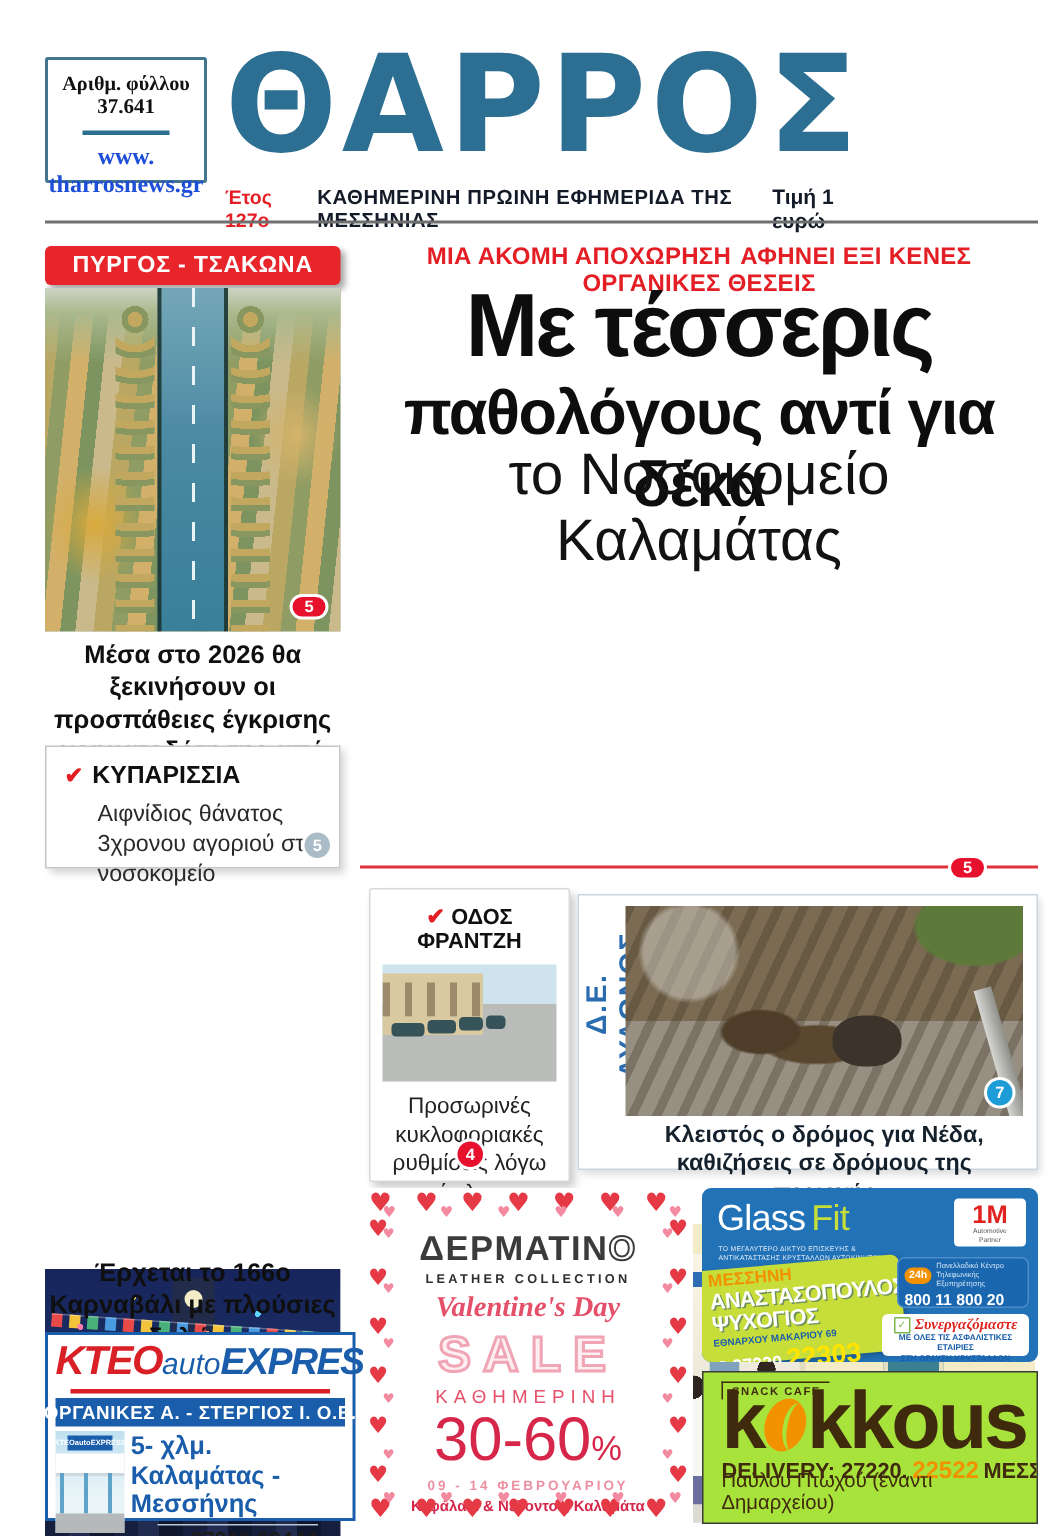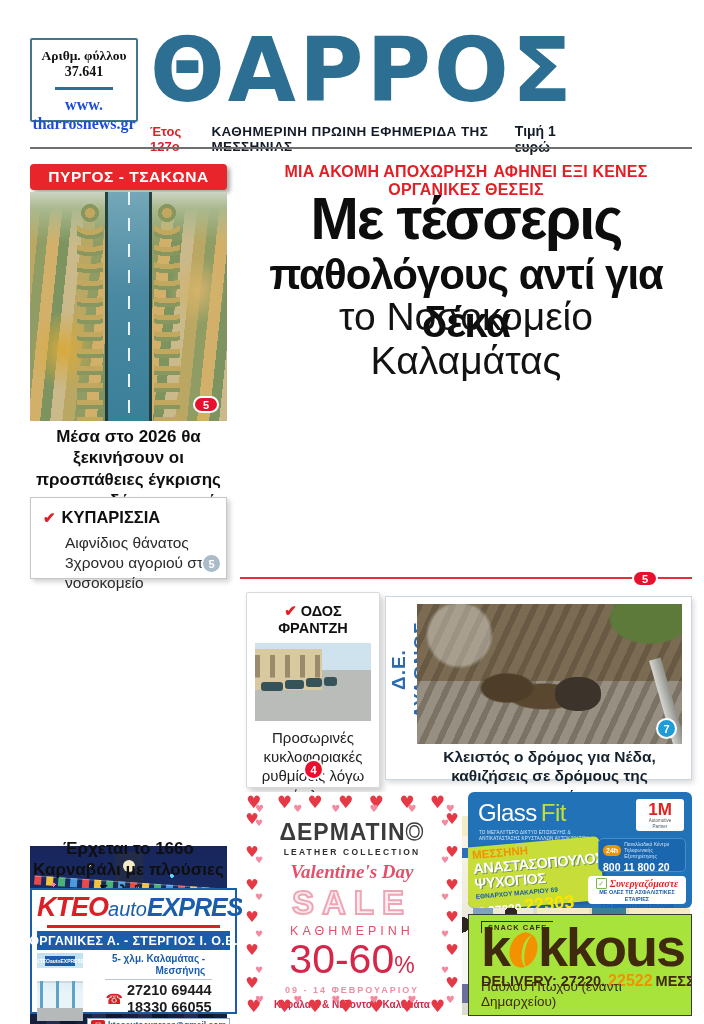--- a/index.html
+++ b/index.html
@@ -164,21 +164,21 @@
     letter-spacing:.4px;display:flex;align-items:center;justify-content:center;white-space:nowrap;}
   .kteo-body{display:flex;gap:4px;margin-top:3px;}
   .kteo-photo{position:relative;width:92px;height:68px;overflow:hidden;background:linear-gradient(#bfe0ef,#e8f4f8 60%);}
   .ksign{position:absolute;top:3px;left:8px;right:8px;height:10px;background:#1a5dab;color:#fff;font-size:5px;
     font-weight:bold;display:flex;align-items:center;justify-content:center;}
   .kcanopy{position:absolute;top:15px;left:0;right:0;height:13px;background:#fff;border-bottom:2px solid #cfd8de;}
   .kcols{position:absolute;top:28px;bottom:13px;left:3px;right:3px;
     background:repeating-linear-gradient(90deg,#5fa3c9 0 3px,rgba(0,0,0,0) 3px 16px);}
   .kroad{position:absolute;bottom:0;left:0;right:0;height:13px;background:#b6b9ba;}
   .kteo-info{flex:1;display:flex;flex-direction:column;align-items:center;}
-  .kaddr{color:#1a5dab;font-weight:bold;font-size:10px;line-height:1.15;text-align:right;}
+  .kaddr{color:#1a5dab;font-weight:bold;font-size:17px;line-height:1.15;text-align:left;}
   .kphones{display:flex;align-items:center;gap:4px;margin-top:3px;border-top:1px solid #b9c6d6;padding-top:2px;}
   .kphone-ic{color:#d92027;font-size:14px;}
   .knums{font-weight:bold;font-size:14.5px;color:#1c1c1c;line-height:1.15;text-align:right;}
   .kemail{display:flex;align-items:center;gap:3px;margin-top:3px;border:1px solid #8fa8c8;padding:1px 3px;background:#fff;}
   .kenv{width:14px;height:10px;background:#d92027;color:#fff;font-size:7px;display:flex;align-items:center;justify-content:center;border-radius:2px;}
   .kmail-t{font-size:8.5px;font-weight:bold;color:#1a5dab;}
 
   
   .derm{left:242px;top:792px;width:220px;height:224px;background:#fff;overflow:hidden;text-align:center;}
   .hearts{position:absolute;color:#e63946;white-space:nowrap;overflow:hidden;font-family:"DejaVu Sans",sans-serif;}

